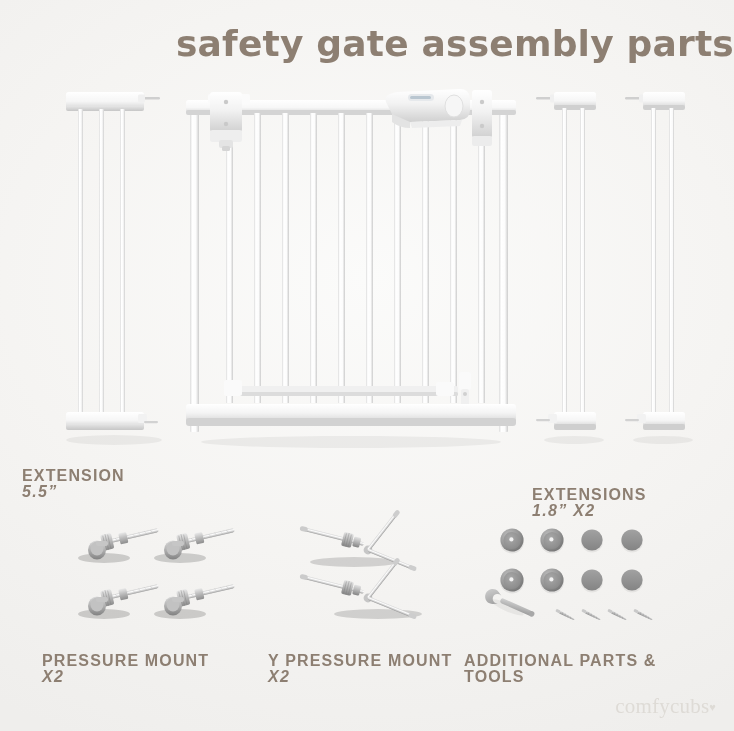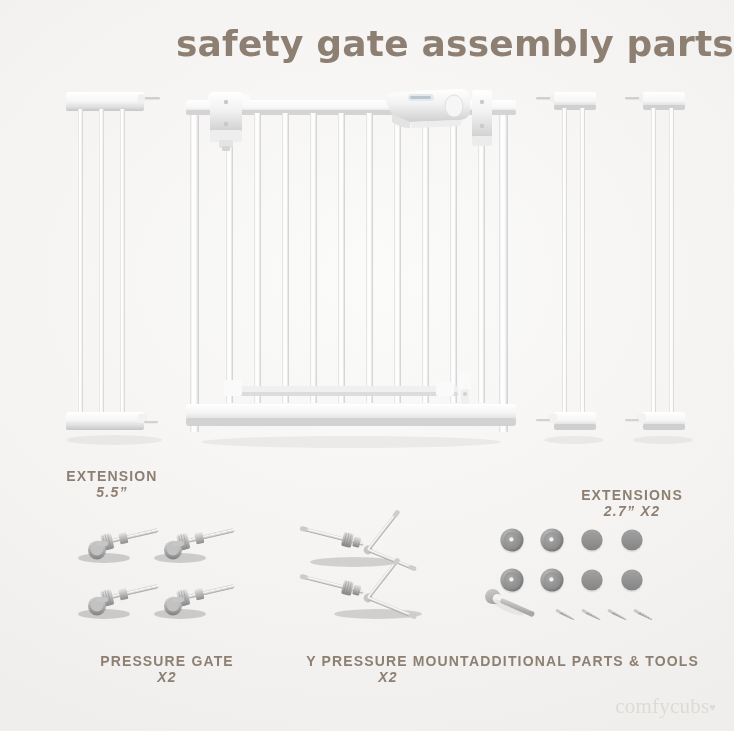--- a/index.html
+++ b/index.html
@@ -41,23 +41,22 @@
     line-height: 44px;
     font-weight: 700;
     color: #8d7f72;
     letter-spacing: 0.2px;
     font-family: "DejaVu Sans", sans-serif;
   }
 
   
   .caption {
     position: absolute;
-    text-align: center;
     color: #8d7f72;
-    font-size: 14px;
+    font-size: 16px;
     font-weight: 700;
     letter-spacing: 1.15px;
     line-height: 16px;
     font-family: "Liberation Sans", sans-serif;
   }
   .caption .l2 { display: block; letter-spacing: 1.3px; font-style: italic; }
 
   
   .brand {
     position: absolute;
@@ -268,21 +267,21 @@
       <rect x="44" y="20" width="5" height="306" fill="url(#nBar)"></rect>
       <rect x="18" y="324" width="42" height="15" rx="2.5" fill="url(#nRail)"></rect>
       <rect x="18" y="336" width="42" height="6" rx="2" fill="#cfcfcf"></rect>
       <rect x="12" y="326" width="9" height="9" rx="1.5" fill="#f2f2f2"></rect>
       <rect x="0" y="331" width="14" height="2.2" rx="1.1" fill="#d2d2d2"></rect>
     </svg>
   </div>
 
   <div class="caption" style="left:532px; top:468px; width:200px;margin-top:19px;">
     <span>EXTENSIONS</span>
-    <span class="l2">2.7” X2</span>
+    <span class="l2">1.8” X2</span>
   </div>
 
   <div class="part" style="left:70px; top:522px; width:190px; height:110px;">
     <svg width="190" height="110" viewBox="0 0 190 110">
       <defs>
         <linearGradient id="rod" x1="0" y1="0" x2="0" y2="1">
           <stop offset="0%" stop-color="#cfcfcf"></stop>
           <stop offset="35%" stop-color="#fdfdfd"></stop>
           <stop offset="70%" stop-color="#cdcdcd"></stop>
           <stop offset="100%" stop-color="#9d9d9d"></stop>
@@ -338,21 +337,21 @@
       </g>
 
       <use href="#bolt" x="28" y="22"></use>
       <use href="#bolt" x="104" y="22"></use>
       <use href="#bolt" x="28" y="78"></use>
       <use href="#bolt" x="104" y="78"></use>
     </svg>
   </div>
 
   <div class="caption" style="left:42px; top:653px; width:250px;">
-    <span>PRESSURE GATE</span>
+    <span>PRESSURE MOUNT</span>
     <span class="l2">X2</span>
   </div>
 
   <div class="part" style="left:296px; top:522px; width:180px; height:110px;">
     <svg width="180" height="110" viewBox="0 0 180 110">
       <defs>
         <linearGradient id="yrod" x1="0" y1="0" x2="0" y2="1">
           <stop offset="0%" stop-color="#d6d6d6"></stop>
           <stop offset="35%" stop-color="#fdfdfd"></stop>
           <stop offset="75%" stop-color="#c8c8c8"></stop>

